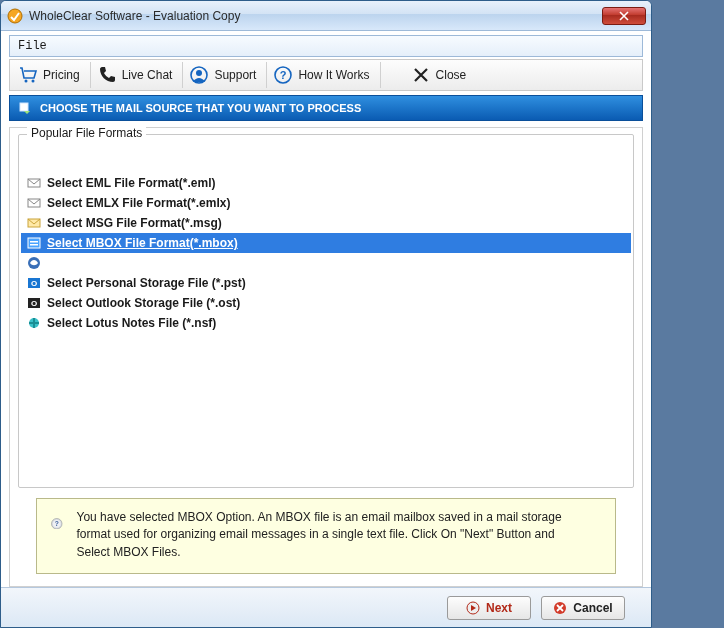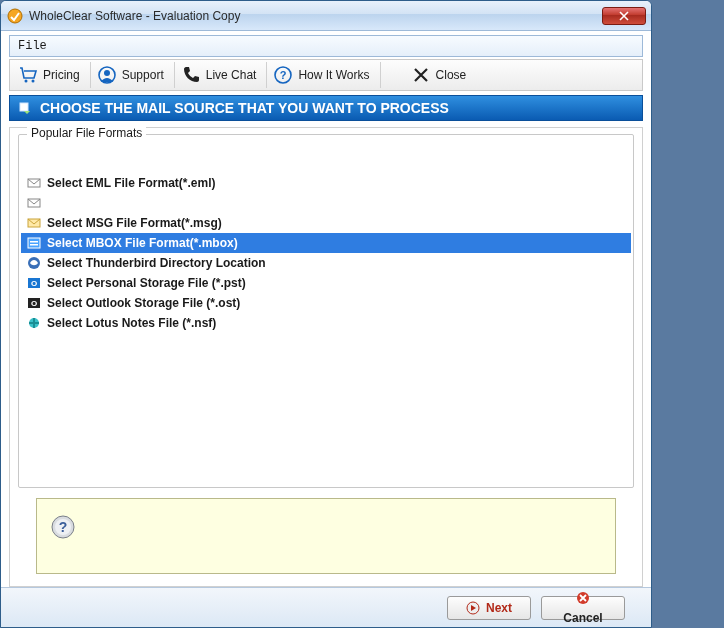--- a/index.html
+++ b/index.html
@@ -62,21 +62,21 @@
 }
 .tool-btn:last-child { border-right: none; padding-left: 28px; }
 .tool-btn .ic { width: 20px; height: 20px; display:flex;align-items:center;justify-content:center; }
 
 
 .section-header {
   margin: 4px 8px 0 8px;
   height: 26px;
   background: linear-gradient(#2f8fe0,#0a5bb2);
   display: flex; align-items: center; gap: 8px;
-  padding: 0 8px; color: #fff; font-size: 14px; font-weight: bold;
+  padding: 0 8px; color: #fff; font-size: 11px; font-weight: bold;
   border: 1px solid #0a4f9a;
 }
 .section-header .sec-icon { width: 14px; height:14px; }
 
 
 .content-area {
   margin: 6px 8px 0 8px;
   flex: 1;
   border: 1px solid #d0d0d0;
   background: #fff;
@@ -99,21 +99,21 @@
 }
 .format-list {
   flex: 1; overflow: auto; margin-top: 28px;
 }
 .format-item {
   display: flex; align-items: center; gap: 6px;
   padding: 2px 6px; height: 20px;
   font-size: 12px; font-weight: bold; color: #1a1a1a;
 }
 .format-item.selected {
-  background: #2f7de1; color: #fff;
+  background: #2f7de1; color: #fff; text-decoration: underline;
 }
 .format-item .fi-icon { width: 14px; height: 14px; display:flex;align-items:center;justify-content:center; flex-shrink:0; }
 
 
 .info-box {
   margin: 10px 18px 4px 18px;
   min-height: 76px;
   background: #feffe1;
   border: 1px solid #b9b98a;
   display: flex; align-items: flex-start; gap: 14px;
@@ -136,21 +136,21 @@
 .btn {
   height: 24px; min-width: 84px;
   background: linear-gradient(#fdfdfd,#e6e6e6);
   border: 1px solid #9a9a9a;
   border-radius: 3px;
   display: flex; align-items: center; justify-content: center;
   gap: 6px; font-size: 12px; font-weight: bold;
   padding: 0 10px;
 }
 .btn.next { color: #b22918; }
-.btn.cancel { color: #222; flex-direction: column; }
+.btn.cancel { color: #222; }
 .btn .bic { width:14px; height:14px; display:flex; align-items:center; justify-content:center; }
 
 </style>
 </head>
 <body>
 
 <div class="window">
 
   <div class="titlebar">
     <span class="app-icon">
@@ -178,34 +178,34 @@
             <path d="M2 3h2l2 10h10l2-7H6" fill="none" stroke="#1565c0" stroke-width="1.6"></path>
             <circle cx="8" cy="16" r="1.5" fill="#1565c0"></circle>
             <circle cx="15" cy="16" r="1.5" fill="#1565c0"></circle>
           </svg>
       </span>
       <span>Pricing</span>
     </div>
     <div class="tool-btn">
       <span class="ic">
         <svg viewBox="0 0 20 20">
+            <path d="M5 2c-1 0-2 1-2 2 0 7 6 13 13 13 1 0 2-1 2-2v-3l-4-1-2 2c-2-1-4-3-5-5l2-2-1-4H5z" fill="#222"></path>
+          </svg>
+      </span>
+      <span>Live Chat</span>
+    </div>
+    <div class="tool-btn">
+      <span class="ic">
+        <svg viewBox="0 0 20 20">
             <circle cx="10" cy="10" r="8" fill="none" stroke="#1565c0" stroke-width="1.6"></circle>
             <circle cx="10" cy="8" r="3" fill="#1565c0"></circle>
             <path d="M4 17c1.5-3 4-4 6-4s4.5 1 6 4" fill="#1565c0"></path>
           </svg>
       </span>
       <span>Support</span>
-    </div>
-    <div class="tool-btn">
-      <span class="ic">
-        <svg viewBox="0 0 20 20">
-            <path d="M5 2c-1 0-2 1-2 2 0 7 6 13 13 13 1 0 2-1 2-2v-3l-4-1-2 2c-2-1-4-3-5-5l2-2-1-4H5z" fill="#222"></path>
-          </svg>
-      </span>
-      <span>Live Chat</span>
     </div>
     <div class="tool-btn">
       <span class="ic">
         <svg viewBox="0 0 20 20">
             <circle cx="10" cy="10" r="8" fill="none" stroke="#1565c0" stroke-width="1.6"></circle>
             <text x="10" y="14" text-anchor="middle" font-size="11" font-weight="bold" fill="#1565c0">?</text>
           </svg>
       </span>
       <span>How It Works</span>
     </div>
@@ -245,20 +245,21 @@
           <span>Select EML File Format(*.eml)</span>
         </div>
 
         <div class="format-item">
           <span class="fi-icon">
               <svg viewBox="0 0 14 14">
                 <rect x="1" y="3" width="12" height="8" fill="#fff" stroke="#888"></rect>
                 <path d="M1 3 L7 8 L13 3" fill="none" stroke="#888"></path>
               </svg>
             </span>
+          <span>Select EMLX File Format(*.emlx)</span>
         </div>
 
         <div class="format-item">
           <span class="fi-icon">
               <svg viewBox="0 0 14 14">
                 <rect x="1" y="3" width="12" height="8" fill="#ffe9a8" stroke="#caa33a"></rect>
                 <path d="M1 3 L7 8 L13 3" fill="none" stroke="#caa33a"></path>
               </svg>
             </span>
           <span>Select MSG File Format(*.msg)</span>
@@ -275,21 +276,20 @@
           <span>Select MBOX File Format(*.mbox)</span>
         </div>
 
         <div class="format-item">
           <span class="fi-icon">
               <svg viewBox="0 0 14 14">
                 <circle cx="7" cy="7" r="6" fill="#3a6fb7"></circle>
                 <path d="M3 7c2-4 6-4 8 0-2 3-6 3-8 0z" fill="#fff"></path>
               </svg>
             </span>
-          <span>Select Thunderbird Directory Location</span>
         </div>
 
         <div class="format-item">
           <span class="fi-icon">
               <svg viewBox="0 0 14 14">
                 <rect x="1" y="2" width="12" height="10" fill="#1976d2"></rect>
                 <text x="7" y="10" text-anchor="middle" font-size="8" fill="#fff" font-weight="bold">O</text>
               </svg>
             </span>
           <span>Select Personal Storage File (*.pst)</span>
@@ -320,20 +320,21 @@
     </div>
 
     <div class="info-box">
       <span class="q-icon">
         <svg viewBox="0 0 24 24">
             <circle cx="12" cy="12" r="11" fill="#d9dce0" stroke="#7a7f88"></circle>
             <circle cx="12" cy="12" r="8" fill="#eef0f3"></circle>
             <text x="12" y="17" text-anchor="middle" font-size="14" font-weight="bold" fill="#3a5e9a">?</text>
           </svg>
       </span>
+      <div class="info-text">You have selected MBOX Option. An MBOX file is an email mailbox saved in a mail storage format used for organizing email messages in a single text file. Click On "Next" Button and Select MBOX Files.</div>
     </div>
   </div>
 
   <div class="footer">
     <div class="btn next">
       <span class="bic">
         <svg viewBox="0 0 14 14">
             <circle cx="7" cy="7" r="6" fill="#eee" stroke="#b22918"></circle>
             <path d="M5 4 L10 7 L5 10 Z" fill="#b22918"></path>
           </svg>

